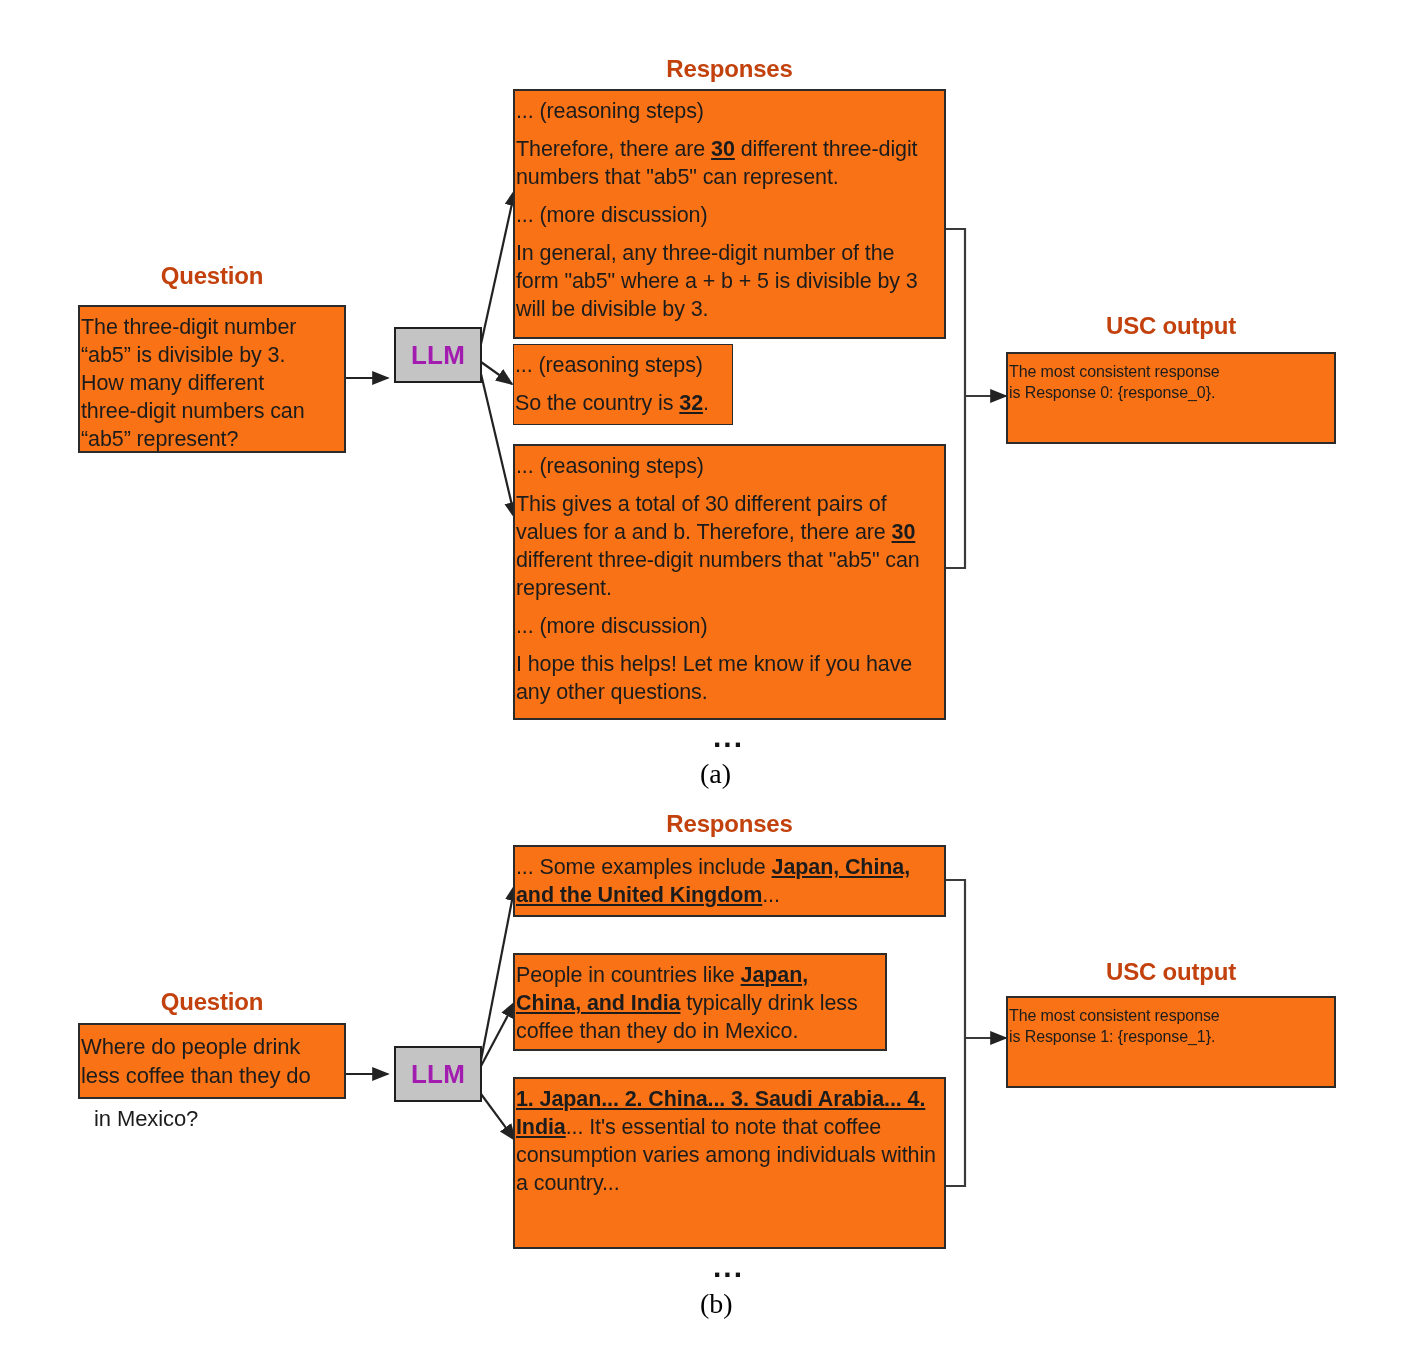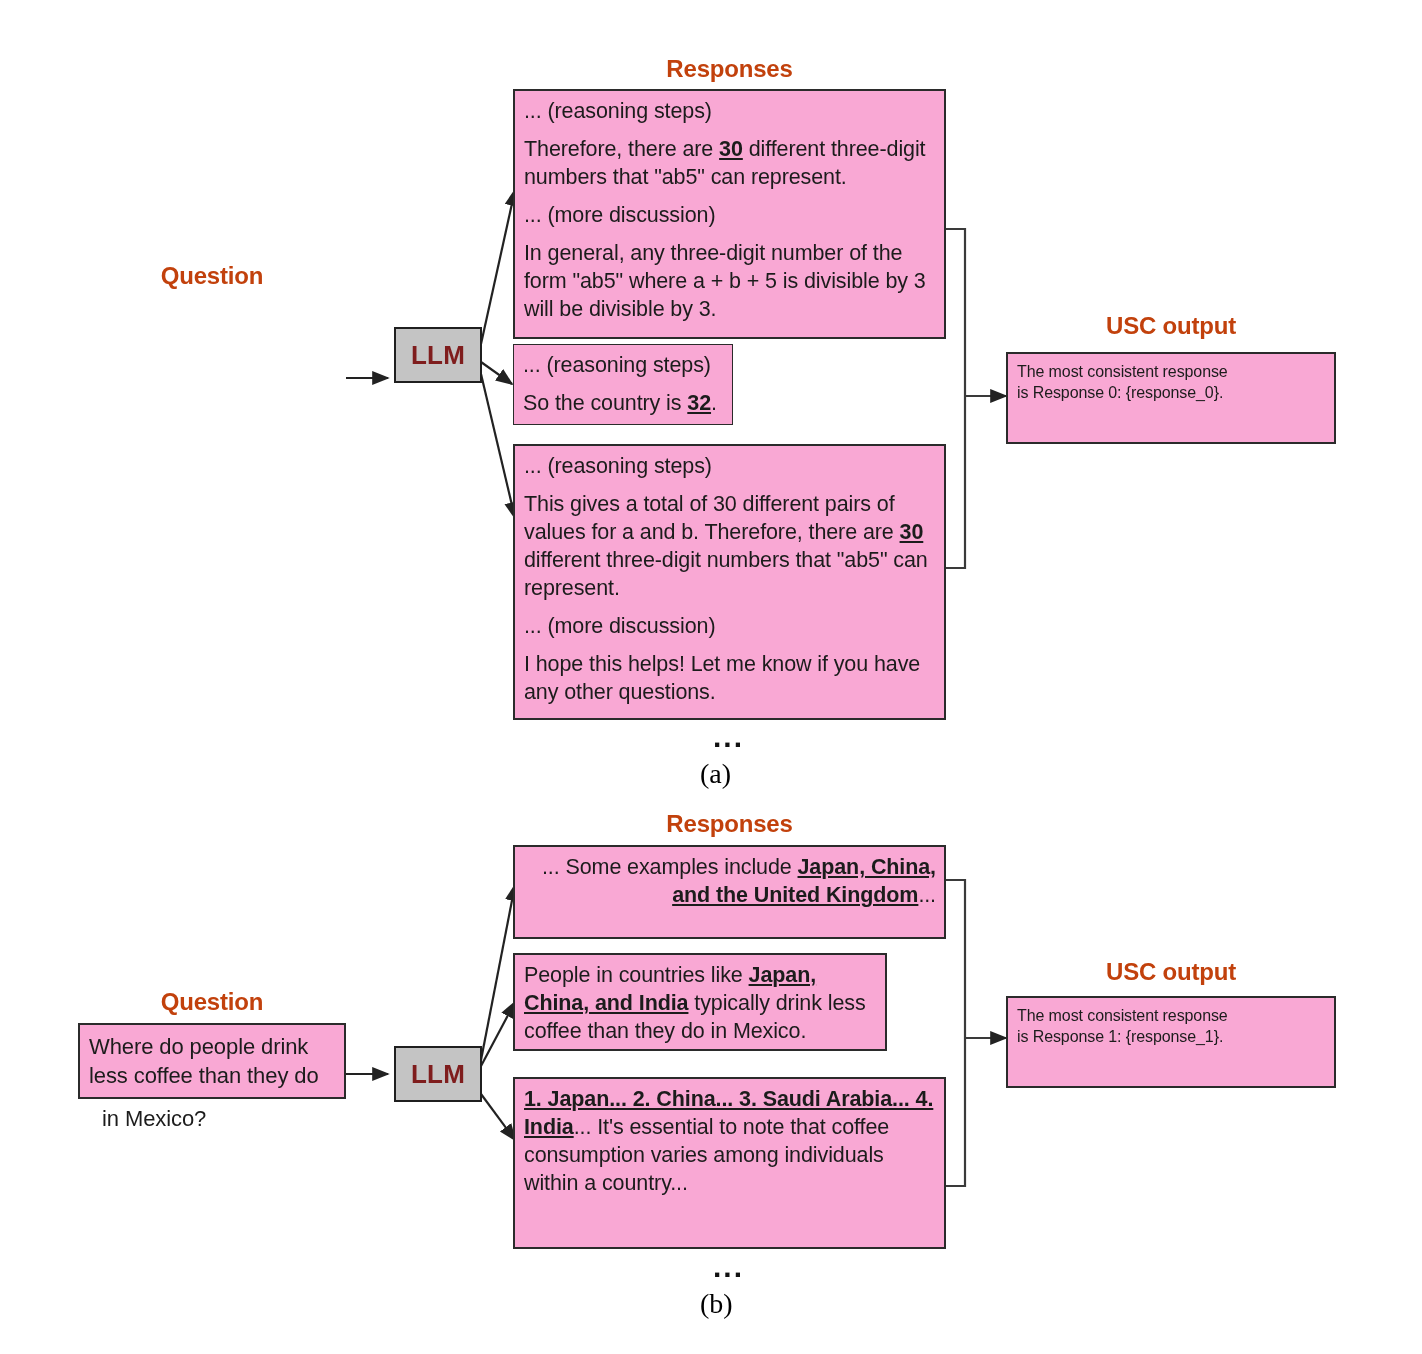--- a/index.html
+++ b/index.html
@@ -26,26 +26,26 @@
     left: 0; top: 0;
     width: 1422px;
     height: 1354px;
     pointer-events: none;
     overflow: visible;
   }
   .box {
     position: absolute;
     box-sizing: border-box;
     border: 2px solid #2b2b2b;
-    background: #f9a8d4;
+    background: #f97316;
     font-family: "Liberation Sans", sans-serif;
     font-size: 21.5px;
     line-height: 1.30;
     color: #1c1c1c;
-    padding: 7px 8px 7px 9px;
+    padding: 7px 8px 7px 1px;
     letter-spacing: -0.1px;
   }
   .box p {
     margin: 0 0 10px 0;
   }
   .box p:last-child { margin-bottom: 0; }
 
   .box.thin { border-width: 1.5px; }
 
   .hdr {
@@ -63,21 +63,21 @@
     position: absolute;
     box-sizing: border-box;
     background: #c4c4c4;
     border: 2.5px solid #1f1f1f;
     display: flex;
     align-items: center;
     justify-content: center;
     font-weight: bold;
     font-size: 26px;
     letter-spacing: 0.2px;
-    color: #7f1d1d;
+    color: #a21caf;
     font-family: "Liberation Sans", sans-serif;
   }
 
   .ellipsis {
     position: absolute;
     font-family: "Liberation Sans", sans-serif;
     font-weight: bold;
     font-size: 30px;
     line-height: 1;
     color: #111111;
@@ -125,20 +125,27 @@
     <line x1="346" y1="1074" x2="388" y2="1074" stroke="#222222" stroke-width="2.2" marker-end="url(#ah)"></line>
     <line x1="481" y1="1060" x2="515" y2="885" stroke="#222222" stroke-width="2.2" marker-end="url(#ah)"></line>
     <line x1="481" y1="1066" x2="515" y2="1002" stroke="#222222" stroke-width="2.2" marker-end="url(#ah)"></line>
     <line x1="481" y1="1094" x2="515" y2="1140" stroke="#222222" stroke-width="2.2" marker-end="url(#ah)"></line>
     <polyline points="946,880 965,880 965,1186 946,1186" fill="none" stroke="#3a3a3a" stroke-width="2.2"></polyline>
     <line x1="965" y1="1038" x2="1006" y2="1038" stroke="#3a3a3a" stroke-width="2.2" marker-end="url(#ah)"></line>
   </svg>
 
   <div class="hdr" style="left:78px; top:262px; width:268px;">Question</div>
 
+  <div class="box" style="left:78px; top:305px; width:268px; height:148px;">
+    <p style="margin:0">The three-digit number</p>
+    <p style="margin:0">“ab5” is divisible by 3.</p>
+    <p style="margin:0">How many different</p>
+    <p style="margin:0">three-digit numbers can</p>
+    <p style="margin:0">“ab5” represent?</p>
+  </div>
 
   <div class="llm" style="left:394px; top:327px; width:88px; height:56px;">LLM</div>
 
   <div class="hdr" style="left:513px; top:55px; width:433px;">Responses</div>
 
   <div class="box" style="left:513px; top:89px; width:433px; height:250px;">
     <p>... (reasoning steps)</p>
     <p><span>Therefore, there are </span><span class="bu">30</span><span> different three-digit numbers that "ab5" can represent.</span></p>
     <p>... (more discussion)</p>
     <p>In general, any three-digit number of the form "ab5" where a + b + 5 is divisible by 3 will be divisible by 3.</p>
@@ -172,21 +179,21 @@
   <div class="box q-b" style="left:78px; top:1023px; width:268px; height:76px;">
     <p style="margin:0">Where do people drink</p>
     <p style="margin:0">less coffee than they do</p>
     <p style="margin:13px">in Mexico?</p>
   </div>
 
   <div class="llm" style="left:394px; top:1046px; width:88px; height:56px;">LLM</div>
 
   <div class="hdr" style="left:513px; top:810px; width:433px;">Responses</div>
 
-  <div class="box" style="left:513px; top:845px; width:433px; height:94px;text-align:right;">
+  <div class="box" style="left:513px; top:845px; width:433px; height:72px;">
     <p style="margin:0"><span>... Some examples include </span><span class="bu">Japan, China, and the United Kingdom</span><span>...</span></p>
   </div>
 
   <div class="box" style="left:513px; top:953px; width:374px; height:98px;">
     <p style="margin:0"><span>People in countries like </span><span class="bu">Japan, China, and India</span><span> typically drink less coffee than they do in Mexico.</span></p>
   </div>
 
   <div class="box" style="left:513px; top:1077px; width:433px; height:172px;">
     <p><span class="bu">1. Japan... 2. China... 3. Saudi Arabia... 4. India</span><span>... It's essential to note that coffee consumption varies among individuals within a country...</span></p>
   </div>

